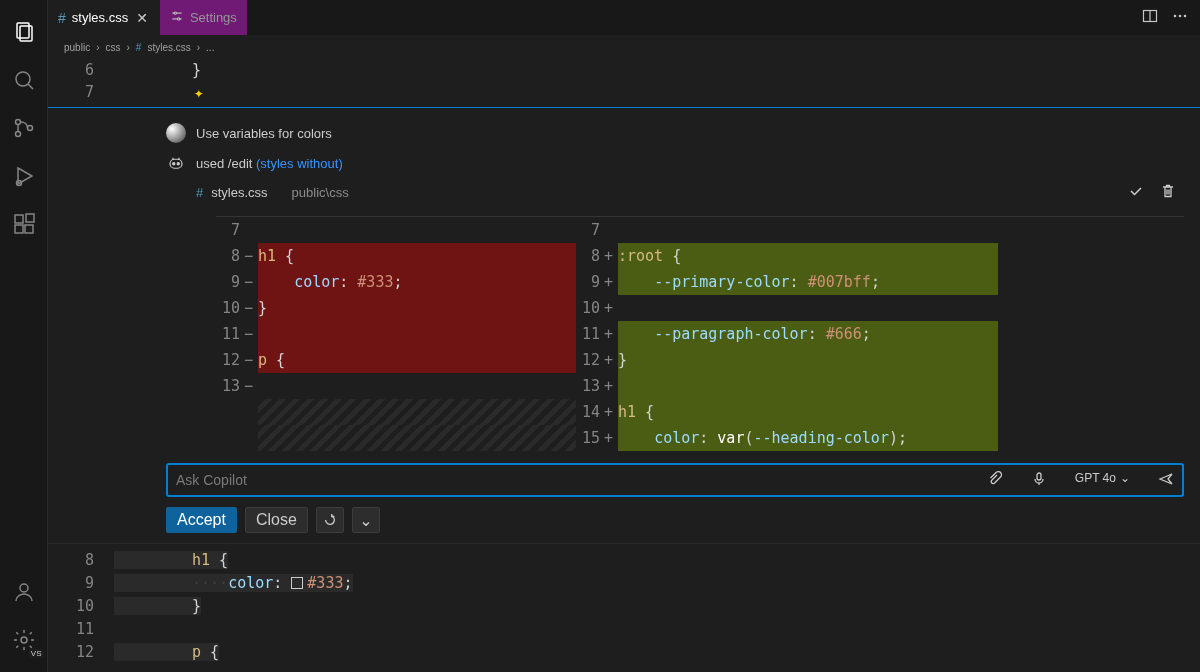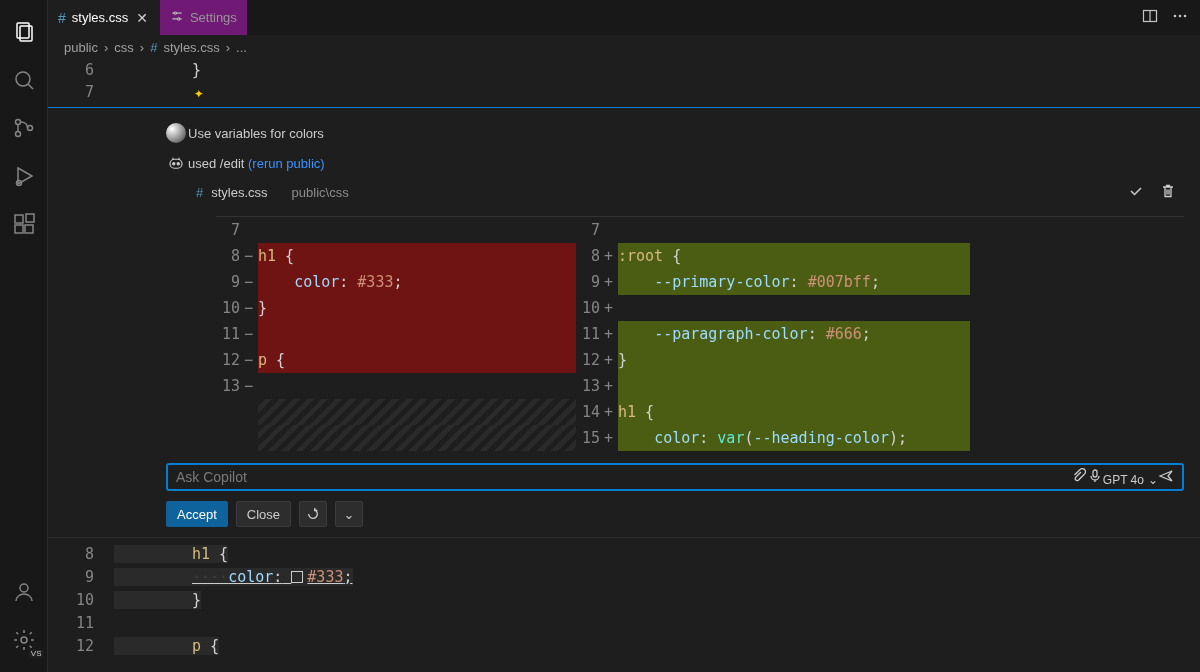--- a/index.html
+++ b/index.html
@@ -22,74 +22,74 @@
   .tabs { height: 35px; background: #181818; display: flex; align-items: stretch; }
   .tab { display: flex; align-items: center; padding: 0 10px; gap: 6px; color: #969696; background: #701a75; }
   .tab.active { background: #1e1e1e; color: #ffffff; }
   .tab-icon { color: #519aba; font-size: 14px; }
   .tab-icon.settings { color: #cccccc; }
   .tab-close { color: #cccccc; font-size: 14px; padding: 0 2px;}
   .title-actions { margin-left: auto; display: flex; align-items: center; gap: 14px; padding-right: 12px; color: #c5c5c5; }
   .title-actions svg { width: 16px; height: 16px; }
   
   
-  .breadcrumb { height: 24px; display: flex; align-items: center; padding: 0 16px; gap: 6px; color: #a0a0a0; font-size: 13px; }
+  .breadcrumb { height: 24px; display: flex; align-items: center; padding: 0 16px; gap: 6px; color: #a0a0a0; font-size: 10px; }
   .crumb-sep { color: #a0a0a0; }
   .crumb-icon { color: #519aba; }
   .gutter-col { width: 66px; text-align: right; padding-right: 20px; color: #858585; }
   .code-row { display: flex; height: 22px; align-items: center; }
   
   
   .copilot-panel { border-top: 1px solid #007fd4; border-bottom: 1px solid #2a2a2a; margin-top: 4px; }
   .panel-inner { padding: 10px 16px 10px 118px; }
-  .chat-row { display: flex; align-items: center; gap: 2px; min-height: 30px; color: #cccccc; padding: 4px 0;}
+  .chat-row { display: flex; align-items: center; gap: 10px; min-height: 30px; color: #cccccc; padding: 4px 0;}
   .avatar { width: 20px; height: 20px; border-radius: 50%; background: radial-gradient(circle at 30% 30%, #fff, #888 60%, #333); flex-shrink: 0; display:flex;align-items:center;justify-content:center;}
   .copilot-av { width: 20px; height: 20px; display:flex;align-items:center;justify-content:center; color:#ccc; flex-shrink:0;}
   .link { color: #3794ff; cursor: pointer; }
   .file-ref { display: flex; align-items: center; gap: 8px; padding-left: 30px; min-height: 28px;}
   .file-ref-actions { margin-left: auto; display: flex; gap: 16px; color: #cccccc; padding-right: 8px; }
   .file-ref-actions svg { width: 16px; height: 16px; }
   .file-path-dim { color: #8c8c8c; margin-left: 16px; }
   
   
   .diff-wrap { margin-left: 50px; margin-top: 10px; border-top: 1px solid #333;}
   .diff-row { display: flex; }
   .diff-side { display: flex; }
   .diff-gutter { width: 28px; text-align: right; color: #858585; padding-right: 4px; }
   .diff-sign { width: 14px; color: #858585; }
   .diff-content { white-space: pre; padding-right: 8px;}
   .diff-left { width: 360px; }
   .diff-left .diff-content { width: 318px;}
-  .diff-right .diff-content { width: 352px;}
+  .diff-right .diff-content { width: 380px;}
   .del-bg { background: #6f1313; }
   .add-bg { background: #4b5d12; }
   .hatched { background: repeating-linear-gradient(135deg, #1e1e1e, #1e1e1e 5px, #2a2a2a 5px, #2a2a2a 10px); }
   .diff-row > .diff-side { align-items: stretch; }
   .diff-row .diff-content, .diff-row .diff-gutter, .diff-row .diff-sign { line-height: 26px; height: 26px; }
   
   
   .c-sel { color: #d7ba7d; }
   .c-punc { color: #d4d4d4; }
   .c-prop { color: #9cdcfe; }
   .c-val { color: #ce9178; }
   .c-var { color: #9cdcfe; }
-  .c-func { color: #5eead4; }
+  .c-func { color: #ffffff; }
   .c-root { color: #d7ba7d; }
   
   
-  .ask-box { margin: 12px 0 0 0; border: 2px solid #007fd4; border-radius: 3px; display: flex; align-items: center; height: 28px; padding: 0 8px; background: #1e1e1e;}
+  .ask-box { margin: 12px 0 0 0; border: 2px solid #007fd4; border-radius: 3px; display: flex; align-items: center; height: 34px; padding: 0 8px; background: #1e1e1e;}
   .ask-input { flex: 1; background: transparent; border: none; outline: none; color: #ccc; font-size: 14px;}
   .ask-input::placeholder { color: #7a7a7a; }
-  .ask-actions { display: flex; align-items: flex-end; gap: 0; color: #cccccc; }
+  .ask-actions { display: flex; align-items: flex-start; gap: 28px; color: #cccccc; }
   .ask-actions svg { width: 16px; height: 16px; }
   .model-pick { font-size: 12px; color: #cccccc; display: flex; align-items: center; gap: 4px; }
   
   
   .action-row { display: flex; gap: 8px; margin-top: 10px; align-items: center;}
-  .btn { height: 26px; padding: 0 10px; border-radius: 2px; border: 1px solid #3c3c3c; background: #2d2d2d; color: #ccc; font-size: 13px; display: flex; align-items: center; cursor: pointer; }
+  .btn { height: 26px; padding: 0 10px; border-radius: 2px; border: 1px solid #3c3c3c; background: #2d2d2d; color: #ccc; font-size: 16px; display: flex; align-items: center; cursor: pointer; }
   .btn.primary { background: #0e639c; border-color: #0e639c; color: #fff; }
   .iconbtn { width: 28px; justify-content: center; padding: 0;}
   .iconbtn svg { width: 14px; height: 14px;}
   
   
   .bottom-editor { padding-top: 4px; }
   .bottom-editor .code-row { height: 23px; }
   .color-swatch { display: inline-block; width: 12px; height: 12px; border: 1px solid #ccc; margin-right: 4px; vertical-align: -1px; }
   .indent-guide { color: #404040; }
   .hl-line { background: #2a2a2a; }
@@ -215,21 +215,21 @@
         <div class="copilot-av">
           <svg width="18" height="18" viewBox="0 0 24 24" fill="none" stroke="currentColor" stroke-width="1.6">
               <rect x="4" y="7" width="16" height="12" rx="6"></rect>
               <circle cx="9" cy="13" r="1.5" fill="currentColor"></circle>
               <circle cx="15" cy="13" r="1.5" fill="currentColor"></circle>
               <path d="M8 7V5M16 7V5"></path>
             </svg>
         </div>
         <span>
           <span>used </span><span>/edit</span>
-          <span class="link">(rerun public)</span>
+          <span class="link">(styles without)</span>
         </span>
       </div>
       <div class="file-ref">
         <span class="crumb-icon">#</span>
         <span>styles.css</span>
         <span class="file-path-dim">public\css</span>
         <div class="file-ref-actions">
           <span><svg viewBox="0 0 16 16" fill="none" stroke="currentColor" stroke-width="1.5">
                 <path d="M3 8l3.5 3.5L13 5"></path>
               </svg></span>
@@ -384,21 +384,21 @@
     </div>
   </div>
 
   <div class="bottom-editor mono" id="bottom-editor">
       <div class="code-row">
         <div class="gutter-col">8</div>
      <div style="padding-left:78px;" class="hl-line"><span class="c-sel">h1</span> <span class="c-punc">{</span></div>
       </div>
       <div class="code-row">
         <div class="gutter-col">9</div>
-     <div style="padding-left:78px;text-decoration:underline;" class="hl-line"><span class="indent-guide">····</span><span class="c-prop">color</span><span class="c-punc">:</span> <span class="color-swatch"></span><span class="c-val">#333</span><span class="c-punc">;</span></div>
+     <div style="padding-left:78px;" class="hl-line"><span class="indent-guide">····</span><span class="c-prop">color</span><span class="c-punc">:</span> <span class="color-swatch"></span><span class="c-val">#333</span><span class="c-punc">;</span></div>
       </div>
       <div class="code-row">
         <div class="gutter-col">10</div>
      <div style="padding-left:78px;" class="hl-line"><span class="c-punc">}</span></div>
       </div>
       <div class="code-row">
         <div class="gutter-col">11</div>
      <div style="padding-left:78px;" class=""></div>
       </div>
       <div class="code-row">

